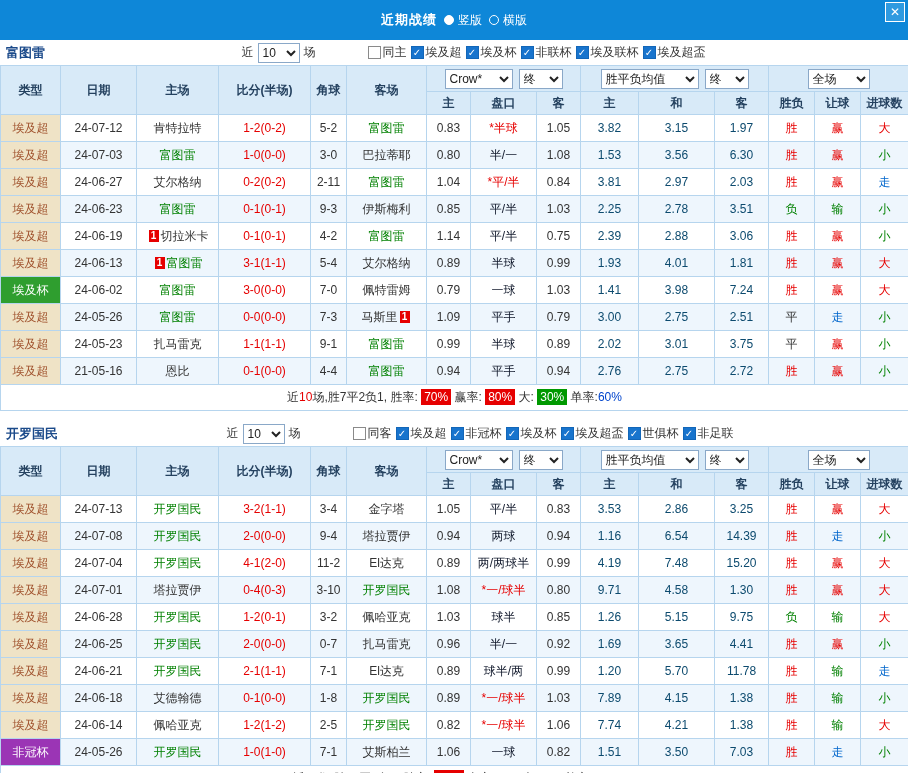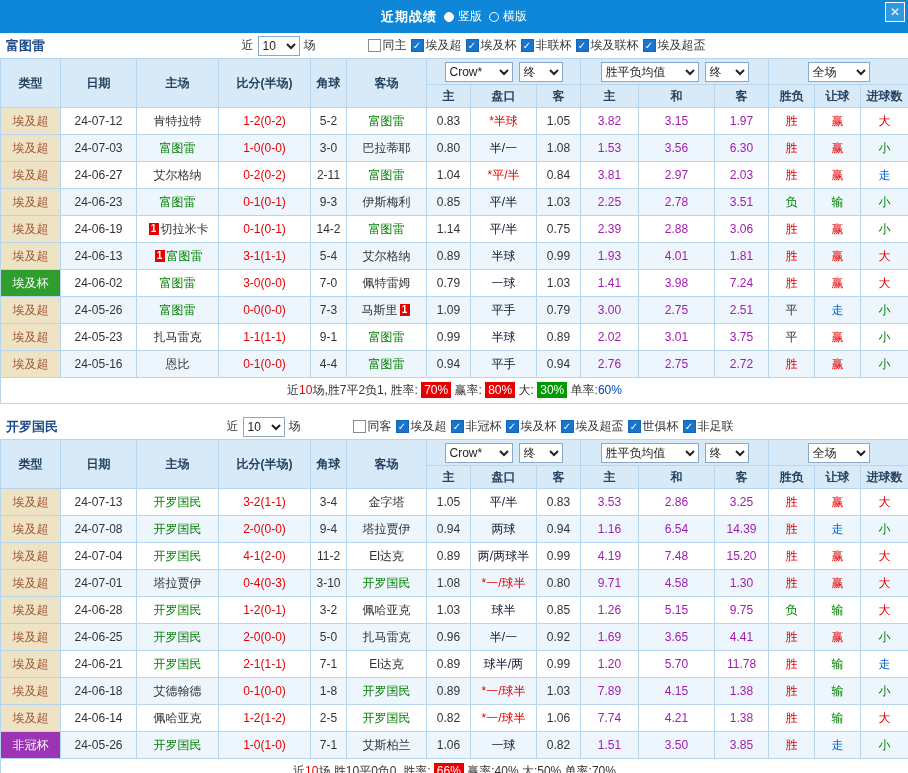--- a/index.html
+++ b/index.html
@@ -7,21 +7,21 @@
   body {
     width: 908px;
     font-family: "Liberation Sans", "DejaVu Sans", sans-serif;
     font-size: 12px;
     color: #333;
   }
   .app { width: 908px; min-height: 773px; display:flex; flex-direction:column; }
 
   
   .titlebar {
-    height: 33px; background: #0e87d8; display: flex; align-items: center;
+    height: 40px; background: #0e87d8; display: flex; align-items: center;
     position: relative; flex: none;
   }
   .title-group { margin: 0 auto; display: flex; align-items: center; gap: 7px; color: #fff; }
   .title { font-weight: bold; font-size: 13px; letter-spacing: 1px; }
   .radio-opt { display: inline-flex; align-items: center; gap: 4px; cursor: pointer; color:#fff; }
   .radio { width: 10px; height: 10px; border: 1px solid #fff; border-radius: 50%; display: inline-block; background: transparent; }
   .radio.on { background: #fff; }
   .close-btn {
     position: absolute; right: 3px; top: 2px; width: 20px; height: 20px;
     background: #2f9ae0; border: 1px solid #fff; color: #fff; font-size: 12px;
@@ -64,21 +64,21 @@
   .sel-th { }
   .sel-wrap { display: flex; align-items: center; justify-content: center; gap: 6px; }
   .grid tbody tr:nth-child(even) td { background: #eef6fd; }
 
   td.type-super { background: #efe3c6 !important; color: #a0522d; }
   td.type-cup   { background: #2f9e2f !important; color: #fff; }
   td.type-afc   { background: #9b35b5 !important; color: #fff; }
 
   .team-self { color: #008000; }
   .score-cell { color: #e60000; }
-  .eu-cell { color: #a21caf; }
+  .eu-cell { color: #0c4a6e; }
   .hc-cell { color: #0f172a; }
   .hc-star { color: #e60000; }
   .t-red { color: #e60000; }
   .t-green { color: #008000; }
   .t-blue { color: #0066cc; }
   .t-dark { color: #333; }
 
   .card-badge {
     display: inline-block; background: #e60000; color: #fff; font-size: 10px;
     line-height: 12px; min-width: 10px; height: 12px; margin: 0 2px;
@@ -271,21 +271,21 @@
             <td class="eu-cell">3.51</td>
             <td class="res-cell t-green">负</td>
             <td class="res-cell t-green">输</td>
             <td class="res-cell t-green">小</td>
           </tr>
           <tr>
             <td class="type-cell type-super">埃及超</td>
             <td class="date-cell">24-06-19</td>
             <td class="team-cell"><span class="card-badge">1</span><span>切拉米卡</span></td>
             <td class="score-cell">0-1(0-1)</td>
-            <td class="corner-cell">14-2</td>
+            <td class="corner-cell">4-2</td>
             <td class="team-cell team-self"><span>富图雷</span></td>
             <td class="odds-cell">1.14</td>
             <td class="hc-cell">平/半</td>
             <td class="odds-cell">0.75</td>
             <td class="eu-cell">2.39</td>
             <td class="eu-cell">2.88</td>
             <td class="eu-cell">3.06</td>
             <td class="res-cell t-red">胜</td>
             <td class="res-cell t-red">赢</td>
             <td class="res-cell t-green">小</td>
@@ -353,21 +353,21 @@
             <td class="odds-cell">0.89</td>
             <td class="eu-cell">2.02</td>
             <td class="eu-cell">3.01</td>
             <td class="eu-cell">3.75</td>
             <td class="res-cell t-dark">平</td>
             <td class="res-cell t-red">赢</td>
             <td class="res-cell t-green">小</td>
           </tr>
           <tr>
             <td class="type-cell type-super">埃及超</td>
-            <td class="date-cell">24-05-16</td>
+            <td class="date-cell">21-05-16</td>
             <td class="team-cell"><span>恩比</span></td>
             <td class="score-cell">0-1(0-0)</td>
             <td class="corner-cell">4-4</td>
             <td class="team-cell team-self"><span>富图雷</span></td>
             <td class="odds-cell">0.94</td>
             <td class="hc-cell">平手</td>
             <td class="odds-cell">0.94</td>
             <td class="eu-cell">2.76</td>
             <td class="eu-cell">2.75</td>
             <td class="eu-cell">2.72</td>
@@ -564,21 +564,21 @@
             <td class="eu-cell">9.75</td>
             <td class="res-cell t-green">负</td>
             <td class="res-cell t-green">输</td>
             <td class="res-cell t-red">大</td>
           </tr>
           <tr>
             <td class="type-cell type-super">埃及超</td>
             <td class="date-cell">24-06-25</td>
             <td class="team-cell team-self"><span>开罗国民</span></td>
             <td class="score-cell">2-0(0-0)</td>
-            <td class="corner-cell">5-0</td>
+            <td class="corner-cell">0-7</td>
             <td class="team-cell"><span>扎马雷克</span></td>
             <td class="odds-cell">0.96</td>
             <td class="hc-cell">半/一</td>
             <td class="odds-cell">0.92</td>
             <td class="eu-cell">1.69</td>
             <td class="eu-cell">3.65</td>
             <td class="eu-cell">4.41</td>
             <td class="res-cell t-red">胜</td>
             <td class="res-cell t-red">赢</td>
             <td class="res-cell t-green">小</td>
@@ -639,21 +639,21 @@
             <td class="date-cell">24-05-26</td>
             <td class="team-cell team-self"><span>开罗国民</span></td>
             <td class="score-cell">1-0(1-0)</td>
             <td class="corner-cell">7-1</td>
             <td class="team-cell"><span>艾斯柏兰</span></td>
             <td class="odds-cell">1.06</td>
             <td class="hc-cell">一球</td>
             <td class="odds-cell">0.82</td>
             <td class="eu-cell">1.51</td>
             <td class="eu-cell">3.50</td>
-            <td class="eu-cell">3.85</td>
+            <td class="eu-cell">7.03</td>
             <td class="res-cell t-red">胜</td>
             <td class="res-cell t-blue">走</td>
             <td class="res-cell t-green">小</td>
           </tr>
         </tbody>
       <tfoot>
         <tr>
           <td colspan="15" class="summary"><span>近</span><span class="red-text">10</span><span>场,胜10平0负0, 胜率: </span><span class="badge-red">66%</span><span> 赢率:</span><span>40%</span><span> 大:</span><span>50%</span><span> 单率:</span><span>70%</span></td>
         </tr>
       </tfoot>

